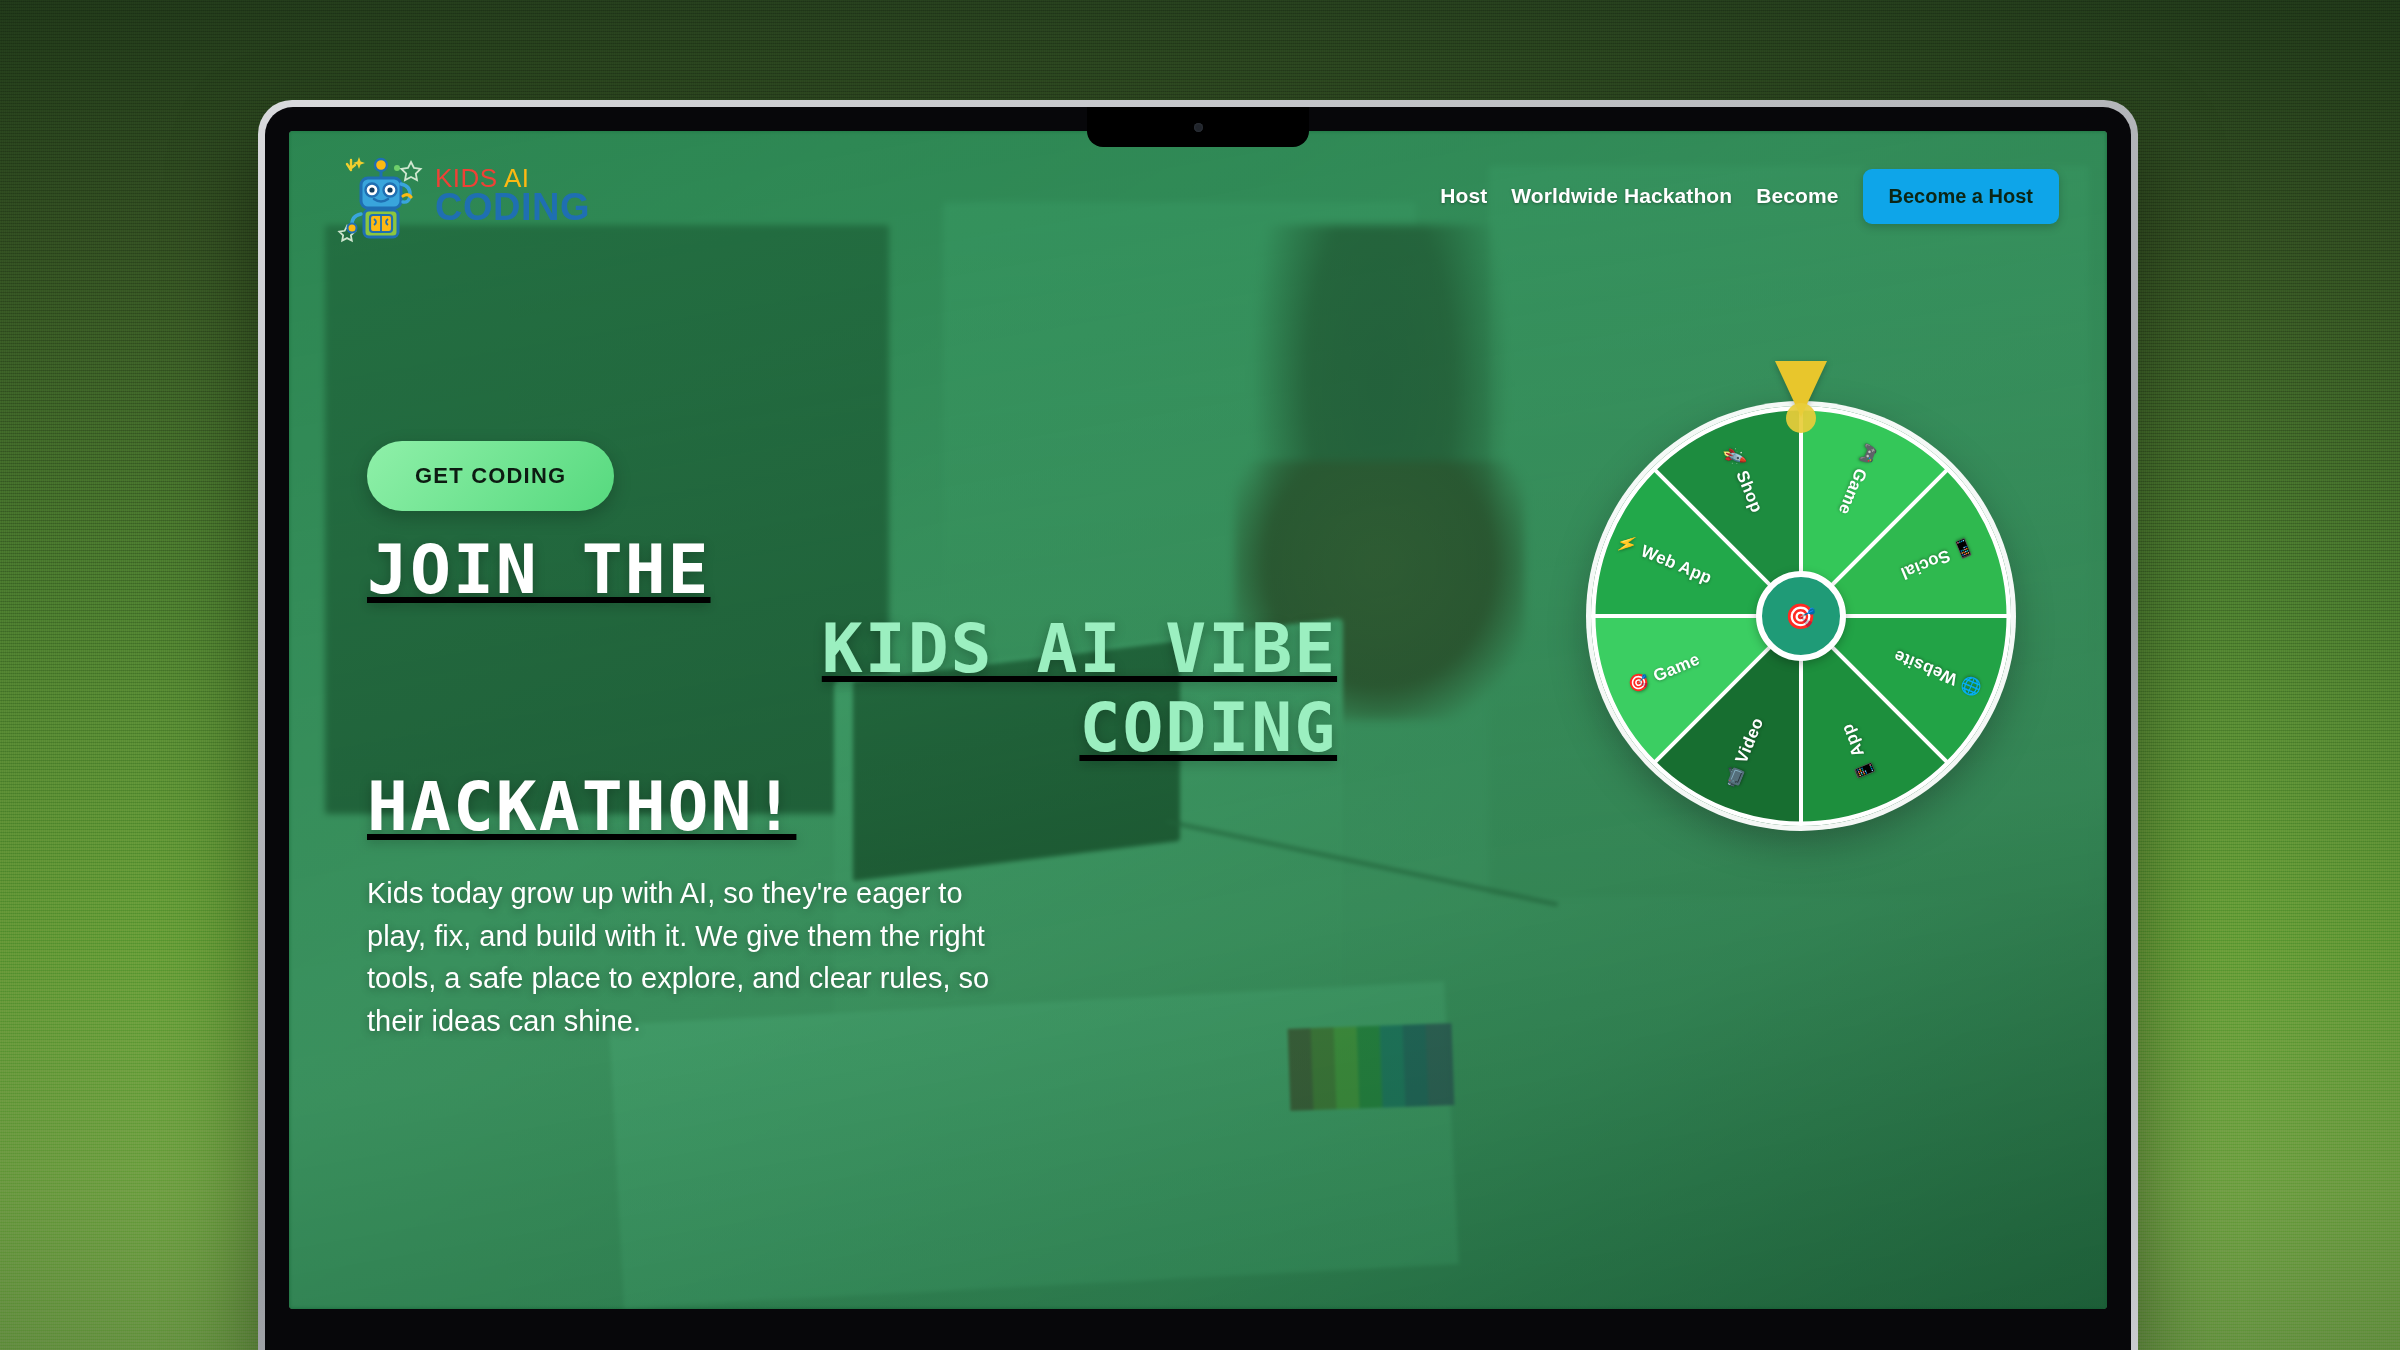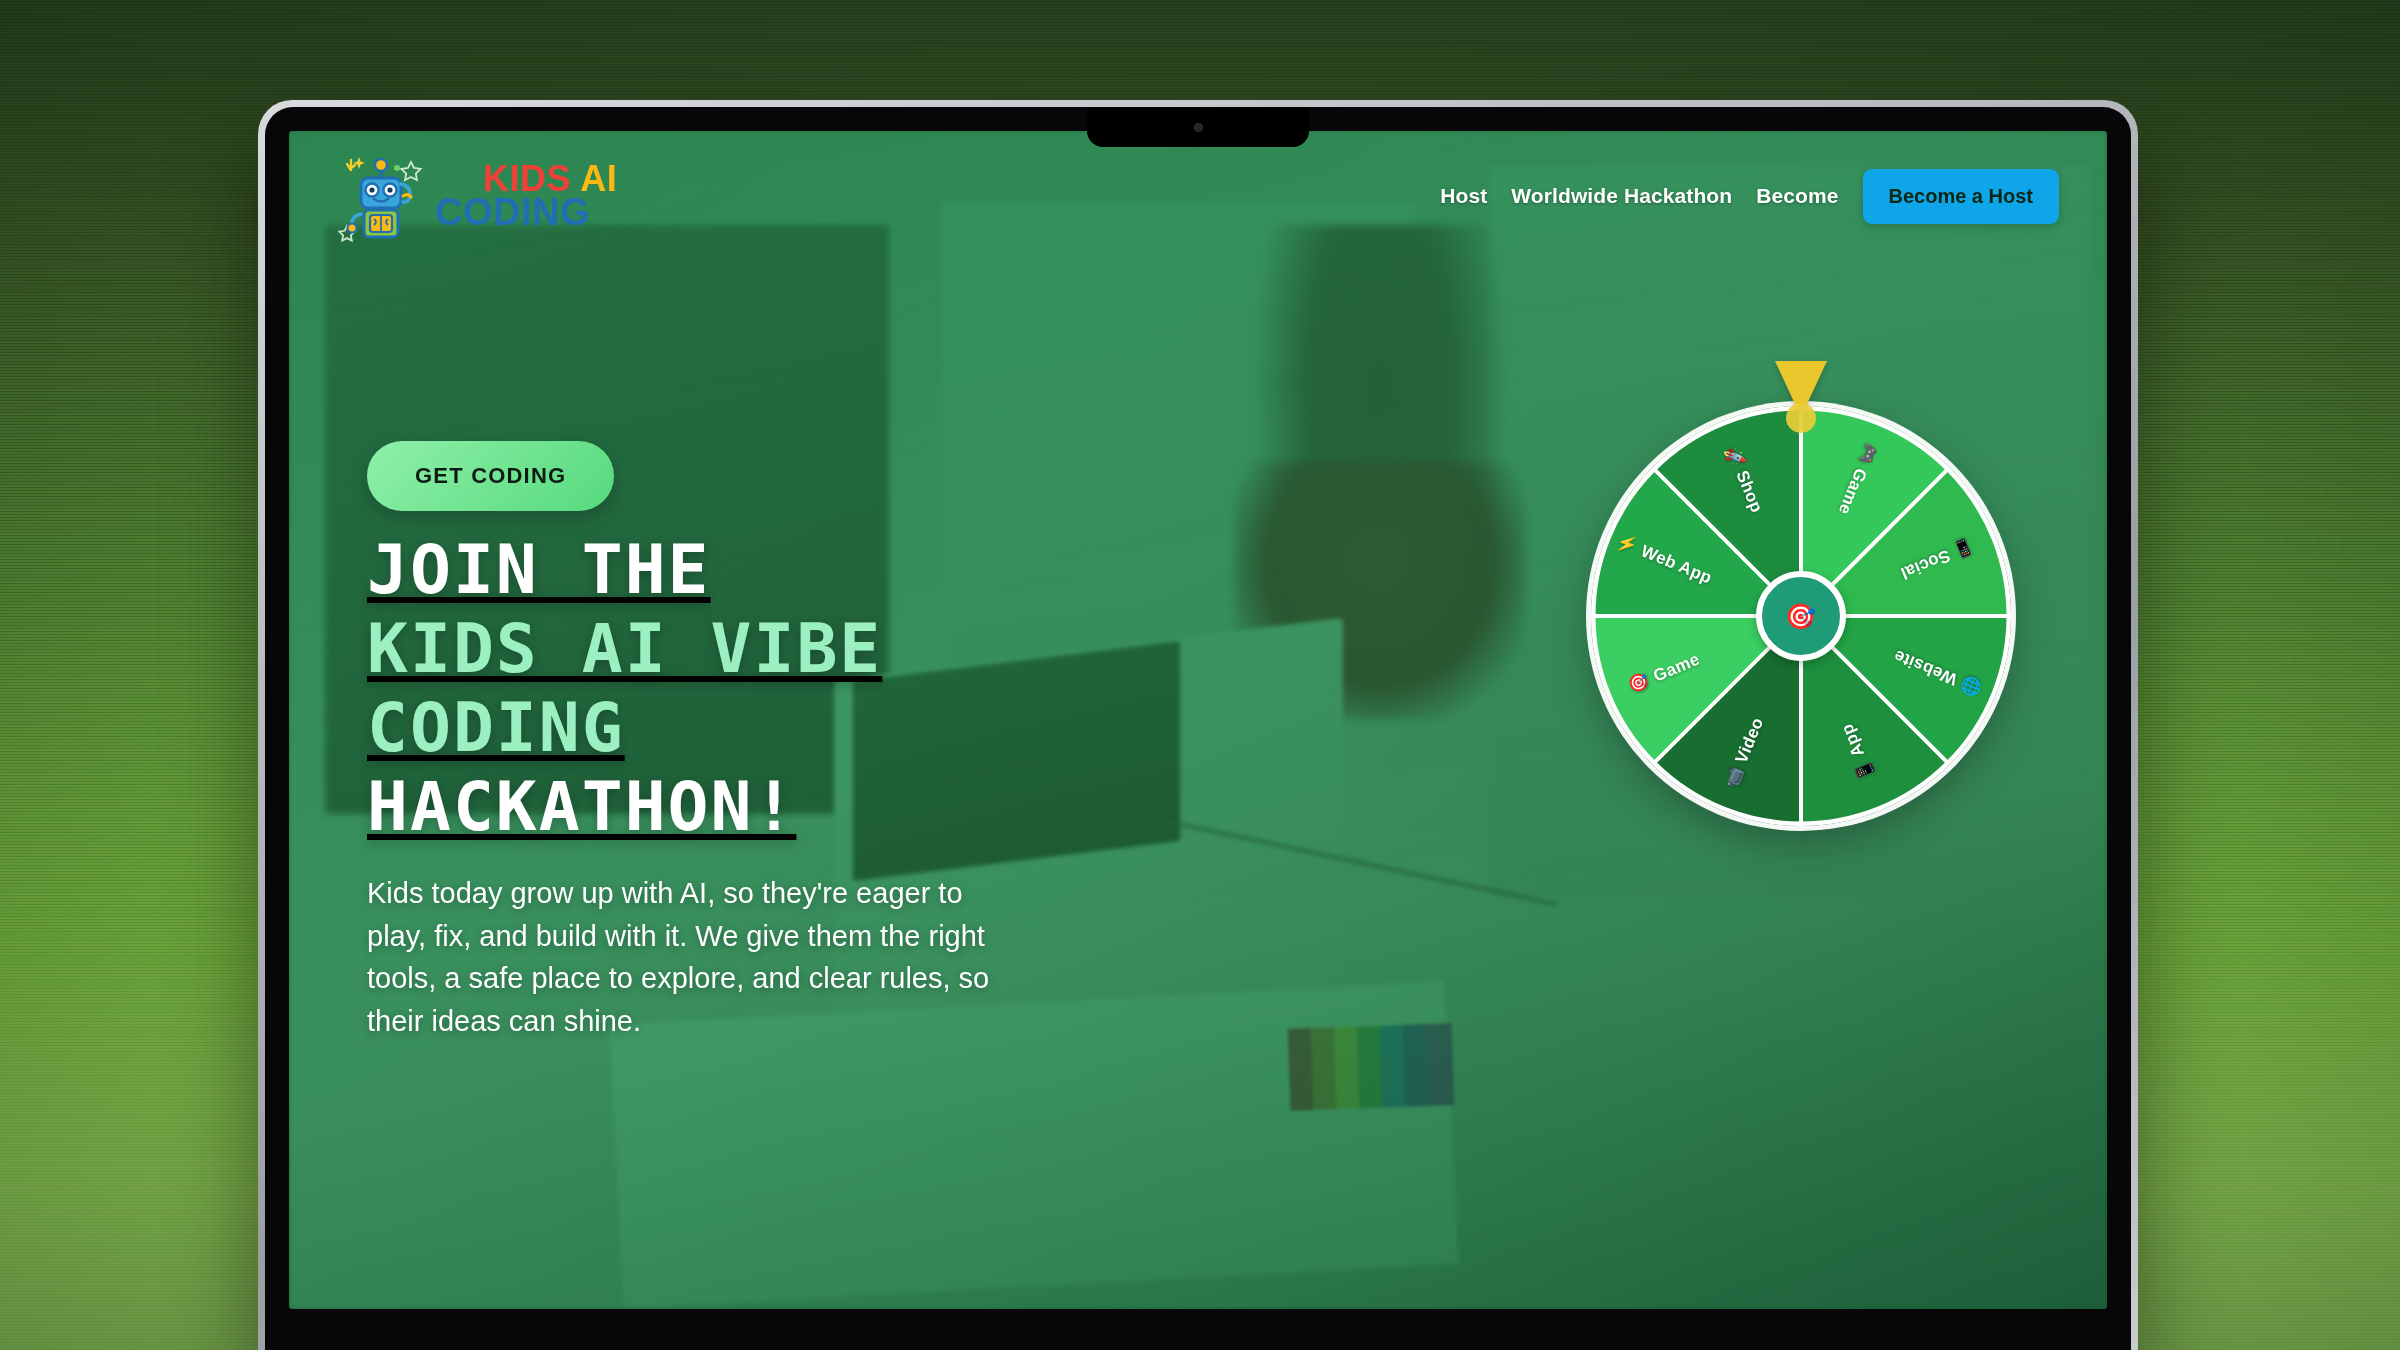--- a/index.html
+++ b/index.html
@@ -127,21 +127,21 @@
 
   
   .nav{
     position:absolute;left:0;right:0;top:0;height:130px;
     display:flex;align-items:center;justify-content:space-between;
     padding:0 48px 0 44px;box-sizing:border-box;z-index:6;
   }
   .brand{display:flex;align-items:center;gap:6px;}
   .robot{position:relative;width:96px;height:96px;flex:0 0 auto;}
   .brand-text{display:flex;flex-direction:column;line-height:.92;}
-  .brand-row1{font-size:36px;font-weight:700;letter-spacing:.5px;margin-left:48px;}
+  .brand-row1{font-size:26px;font-weight:400;letter-spacing:.5px;}
   .brand-row2{font-size:38px;font-weight:800;letter-spacing:.5px;}
   .t-kids{color:#ef4136;}
   .t-ai{color:#fdb913;}
   .t-coding{color:#1f6fb2;}
 
   .nav-right{display:flex;align-items:center;gap:24px;}
   .nav-link{
     color:#fff;font-size:21px;font-weight:700;letter-spacing:.1px;
     text-shadow:0 1px 3px rgba(0,0,0,.35);cursor:pointer;white-space:nowrap;
   }
@@ -164,21 +164,21 @@
   }
   .headline{
     position:absolute;top:400px;left:78px;width:92%;
     font-family:"DejaVu Sans Mono","Liberation Mono",monospace;
     font-weight:700;font-size:68px;line-height:1.16;
     letter-spacing:2px;margin:0;
     text-shadow:0 3px 12px rgba(0,0,0,.25);
     text-decoration:underline;
   }
   .hl-white{color:#ffffff;display:block;}
-  .hl-mint{color:#9befc0;display:block;}
+  .hl-mint{color:#9befc0;display:block;text-align:right;}
   .lead{
     position:absolute;top:741px;left:78px;width:660px;
     color:#ffffff;font-size:29px;line-height:1.47;font-weight:400;
     text-shadow:0 2px 8px rgba(0,0,0,.33);margin:0;
   }
 
   
   .wheel-wrap{
     position:absolute;right:96px;top:230px;width:420px;height:470px;z-index:5;
   }

